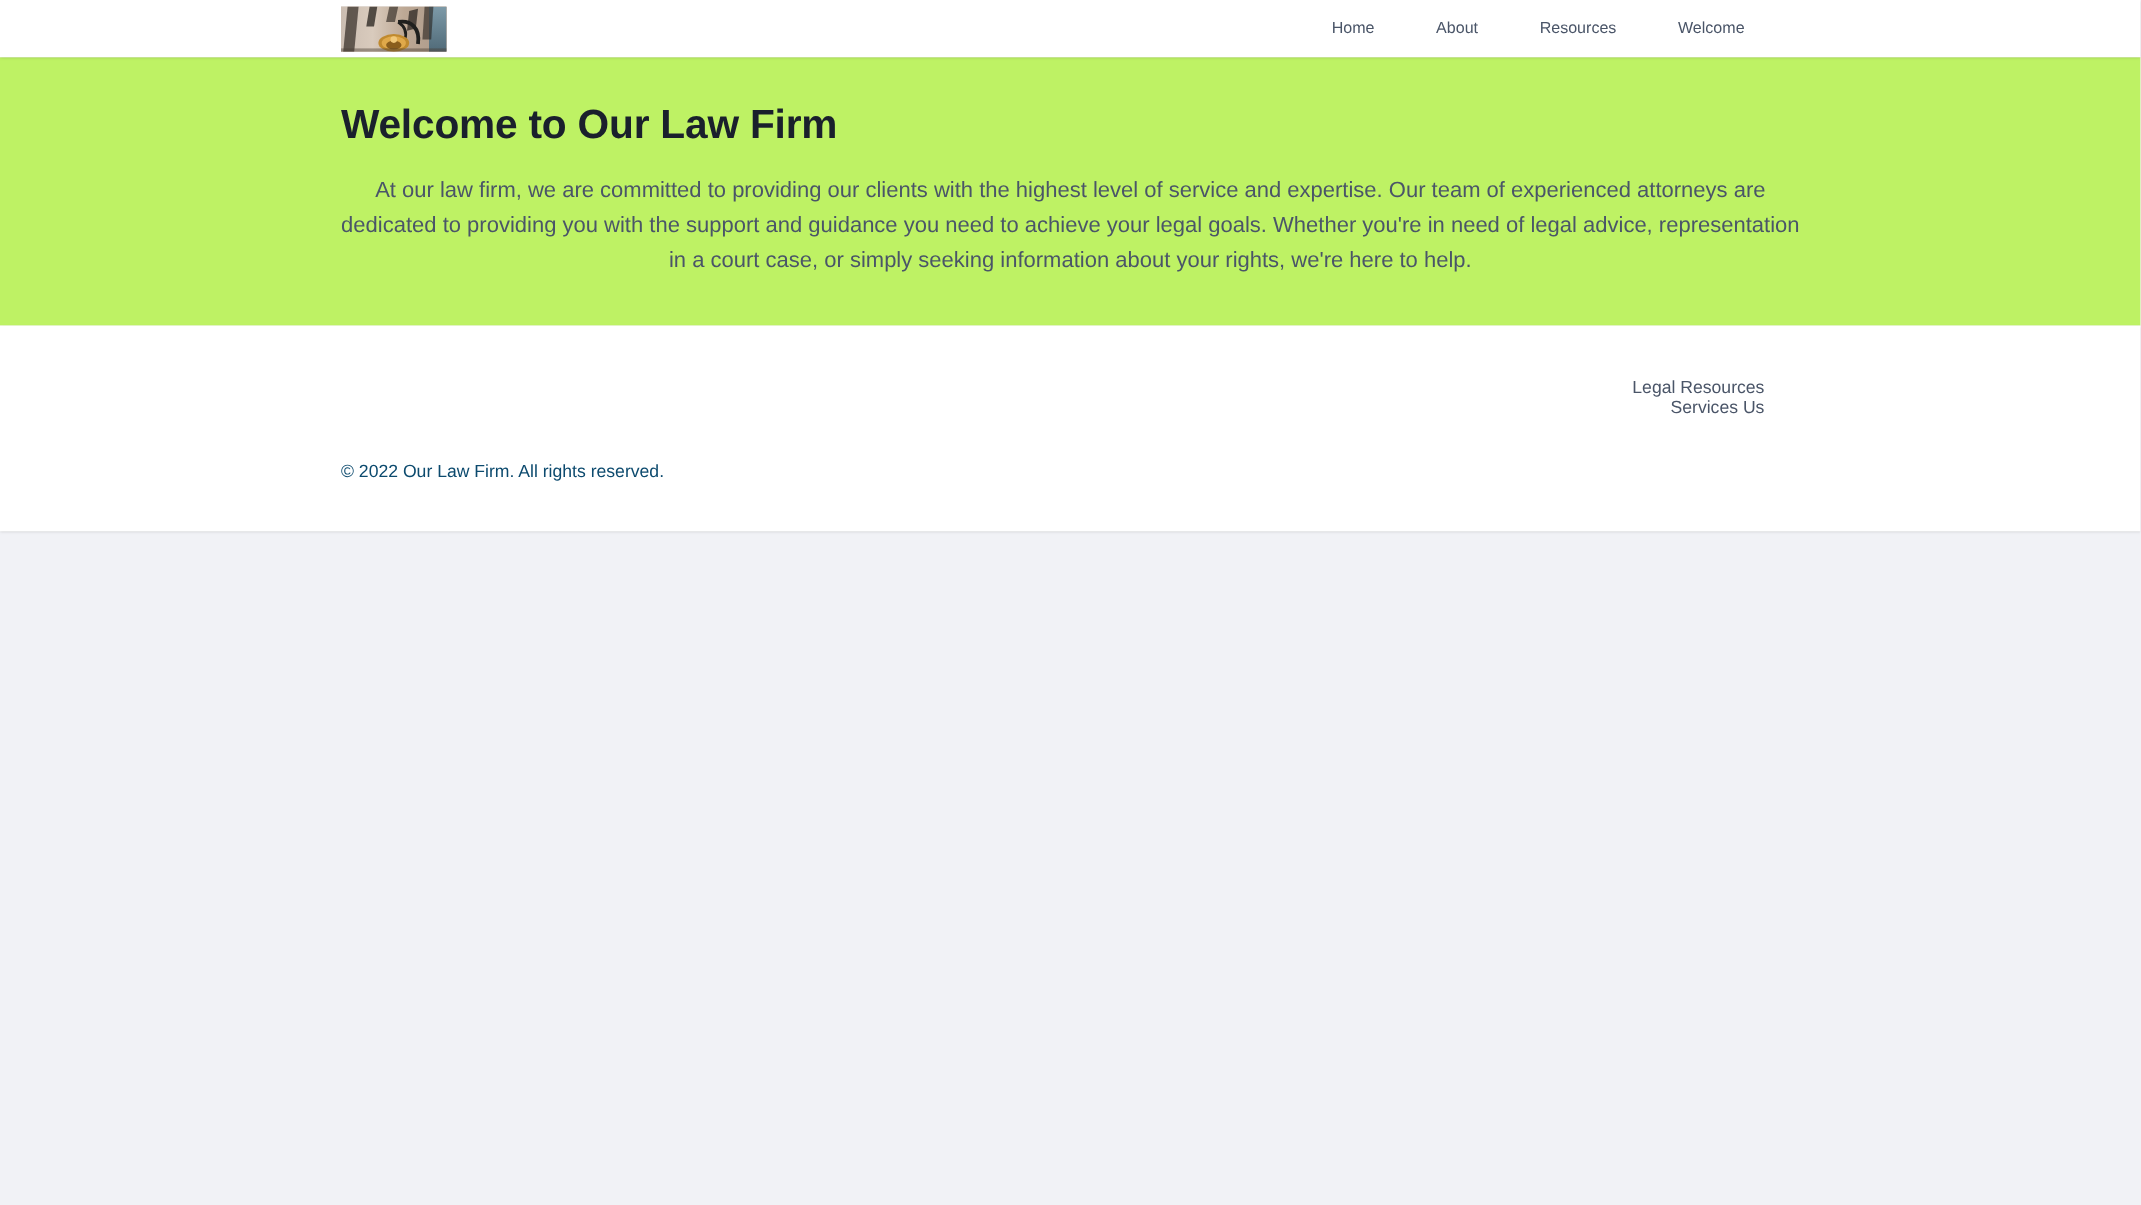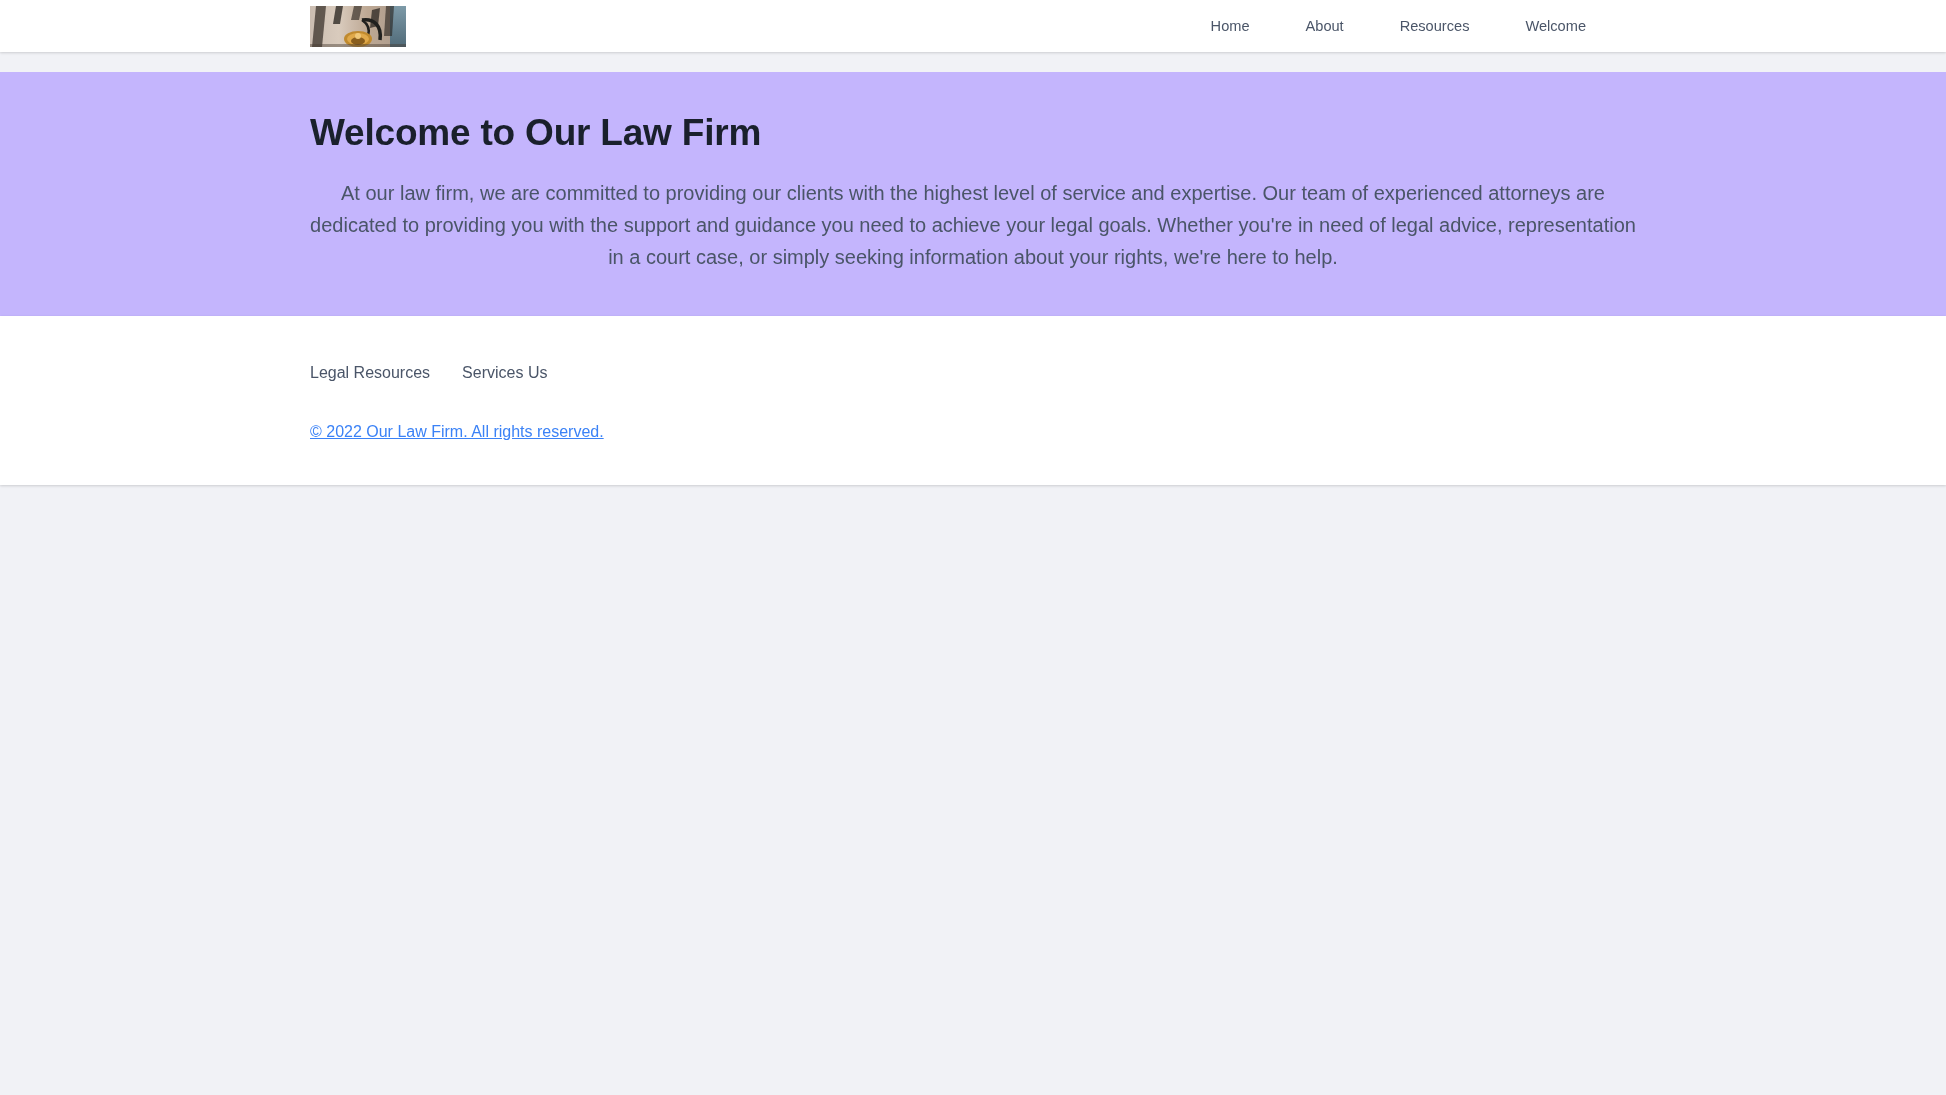--- a/index.html
+++ b/index.html
@@ -64,24 +64,23 @@
     text-decoration: none;
     padding: 8px 0;
     margin-left: 56px;
     white-space: nowrap;
     cursor: pointer;
   }
   .nav-link:first-child { margin-left: 0; }
 
   
   .main-section {
-    background: #c4b5fd;
+    background: #bef264;
     padding-top: 40px;
     padding-bottom: 42px;
-    margin-top: 20px;
   }
   .main-inner { padding-left: 105px; padding-right: 105px; }
   .page-title {
     margin: 0;
     color: #1a202c;
     font-size: 37px;
     font-weight: 700;
     line-height: 1.15;
     letter-spacing: -0.2px;
   }
@@ -103,36 +102,36 @@
     position: relative;
     z-index: 4;
   }
   .footer-inner { padding-left: 105px; padding-right: 105px; }
   .footer-links {
     display: flex;
     align-items: flex-end;
     list-style: none;
     margin: 0;
     padding: 0;
+    flex-direction: column;
   }
   .footer-link {
     color: #4a5568;
     font-size: 16px;
     line-height: 1;
     text-decoration: none;
     margin-right: 32px;
     cursor: pointer;
     white-space: nowrap;
   }
   .copyright {
     margin: 39px 0 0 0;
-    color: #3b82f6;
+    color: #0c4a6e;
     font-size: 16px;
     line-height: 1.4;
-    text-decoration: underline;
   }
 
   
   .page-filler {
     background: #f1f2f6;
     height: 580px;
   }
 </style>
 </head>
 <body>

